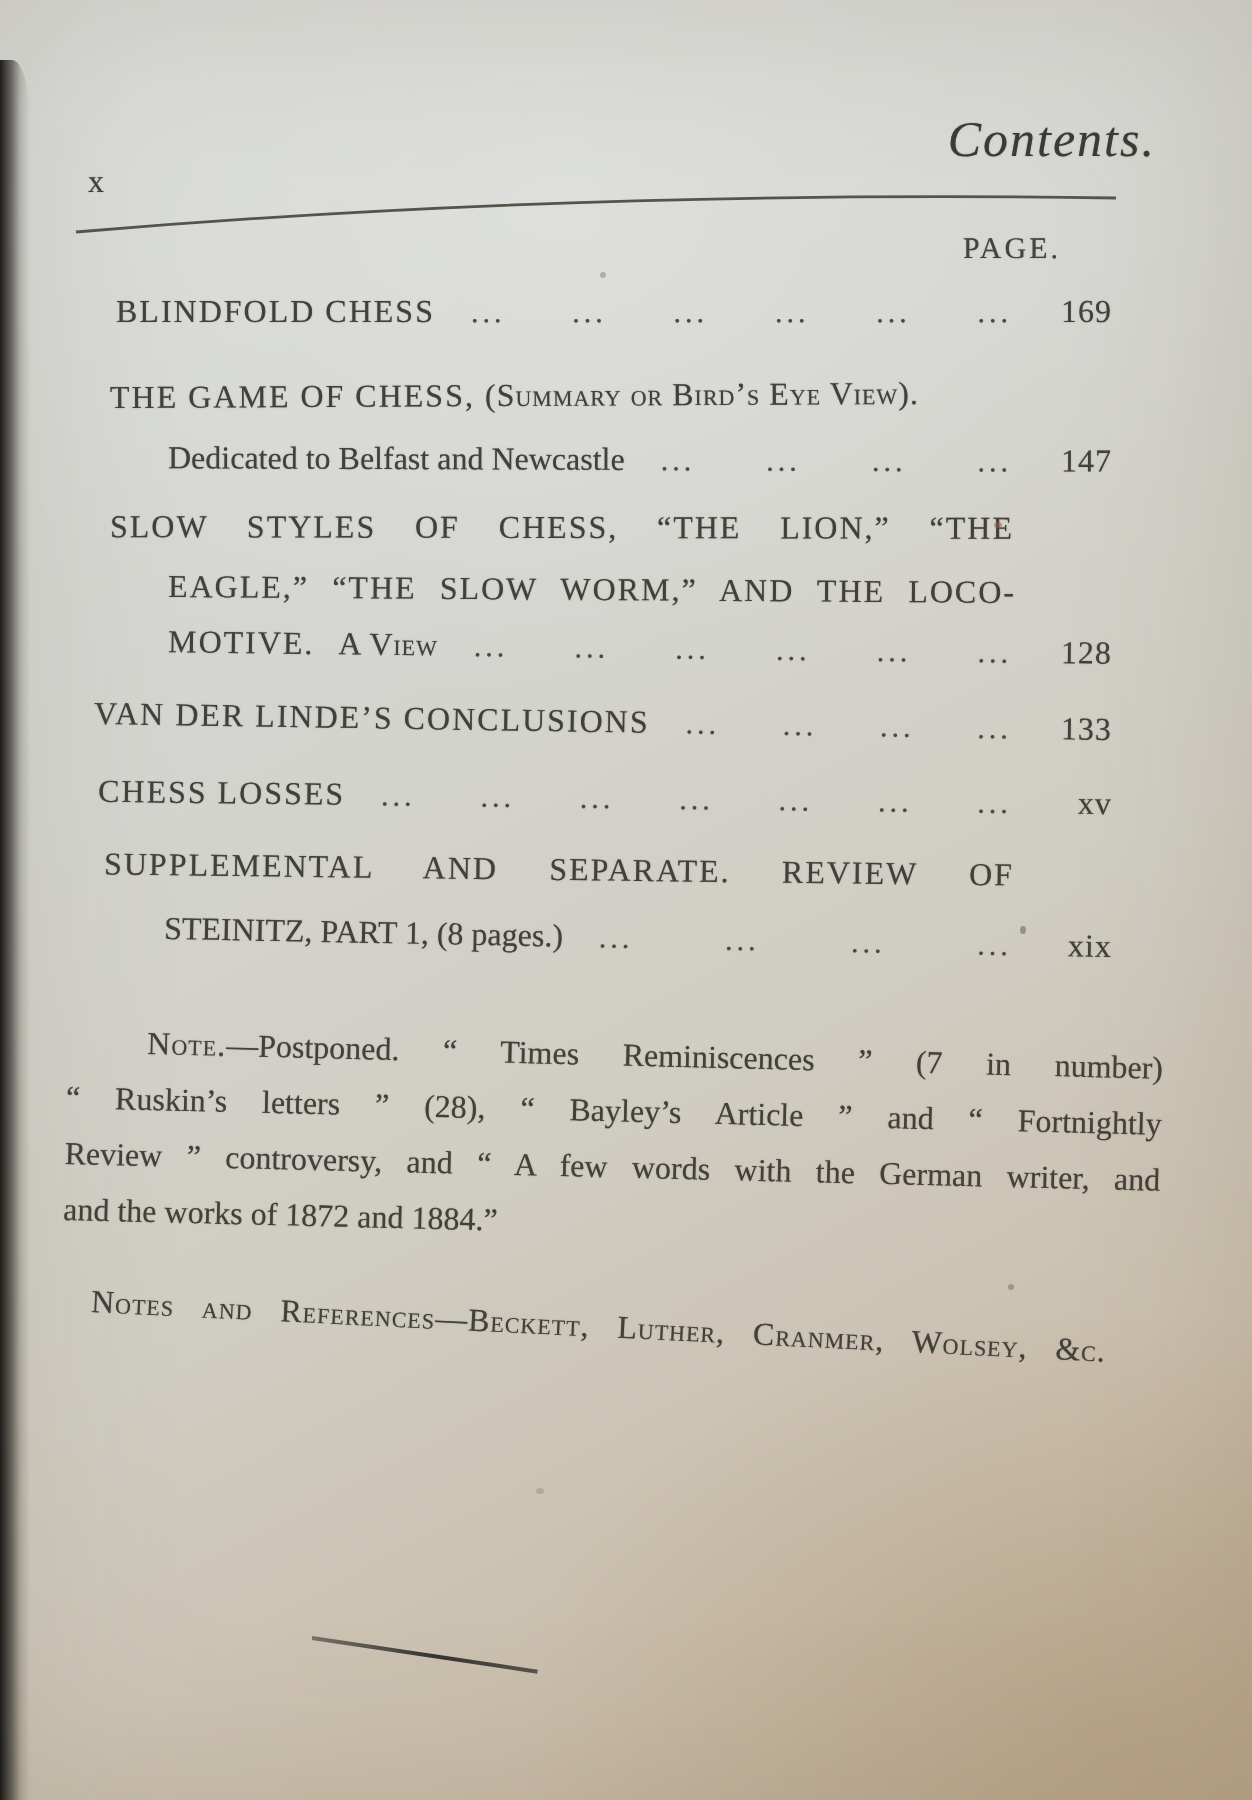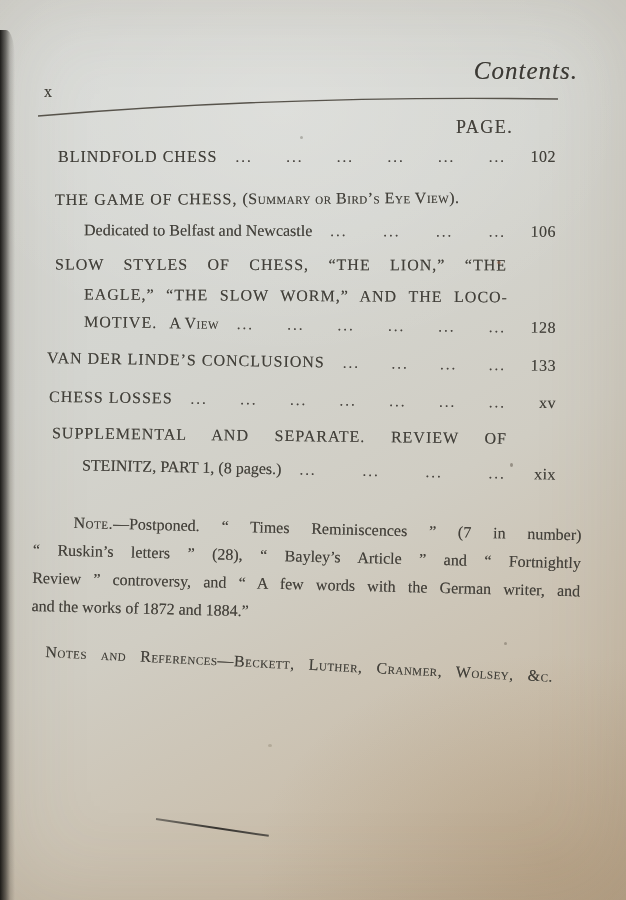--- a/index.html
+++ b/index.html
@@ -16,21 +16,21 @@
   
   #gutter{
     position:absolute;left:0;top:30px;width:15px;height:870px;
     background:linear-gradient(to right, rgba(14,13,11,.92) 0%, rgba(20,18,15,.55) 38%, rgba(40,36,30,.18) 68%, rgba(40,36,30,0) 100%);
     border-top-right-radius:60% 30px;
   }
   .abs{position:absolute;}
   #folio{left:44px;top:83px;font-size:16px;letter-spacing:1px;}
   #title{left:0;top:57px;width:578px;text-align:right;font-style:italic;font-size:25px;letter-spacing:1px;color:#3c3a35;}
   #rule{left:30px;top:88px;}
-  #pagecol{left:456px;top:117px;width:100px;text-align:left;font-size:18px;letter-spacing:1.5px;color:#45423c;}
+  #pagecol{left:456px;top:117px;width:100px;text-align:center;font-size:15px;letter-spacing:1.5px;color:#45423c;}
   .row{display:flex;align-items:baseline;line-height:20px;}
   .caps{font-size:16px;letter-spacing:1px;white-space:nowrap;}
   .sc{font-variant:small-caps;letter-spacing:.5px;}
   .roman{font-size:16px;white-space:nowrap;}
   .leader{flex:1;min-width:0;overflow:hidden;text-align:justify;text-align-last:justify;
           font-size:15px;letter-spacing:2px;color:#4a4641;padding:0 12px 0 18px;}
   .pgnum{min-width:38px;text-align:right;font-size:16px;letter-spacing:.5px;}
   .just{text-align:justify;text-align-last:justify;}
   .noteline{font-size:16px;line-height:28px;color:#43403a;}
   .speck{position:absolute;border-radius:50%;}
@@ -49,30 +49,30 @@
 
   <svg class="abs" id="rule" width="540" height="34">
     <path d="M 8 28 Q 255 7 528 11" fill="none" stroke="#57534b" stroke-width="1.4"></path>
   </svg>
 
   <div class="abs txt" id="pagecol">PAGE.</div>
 
   <div class="abs row txt" style="left:58px;top:147px;width:498px;align-items:flex-end;">
     <span class="caps">BLINDFOLD CHESS</span>
     <span class="leader">... ... ... ... ... ...</span>
-    <span class="pgnum">102</span>
+    <span class="pgnum">169</span>
   </div>
 
   <div class="abs txt" style="left:55px;top:190px;transform:rotate(-0.3deg);">
     <span class="caps">THE GAME OF CHESS, </span><span class="caps sc">(Summary or Bird’s Eye View).</span>
   </div>
   <div class="abs row txt" style="left:84px;top:221px;width:472px;transform:rotate(0.2deg);">
     <span class="roman">Dedicated to Belfast and Newcastle</span>
     <span class="leader">... ... ... ...</span>
-    <span class="pgnum">106</span>
+    <span class="pgnum">147</span>
   </div>
 
   <div class="abs caps just txt" style="left:55px;top:256px;width:452px;white-space:normal;transform:rotate(0.1deg);">SLOW STYLES OF CHESS, “THE LION,” “THE</div>
   <div class="abs caps just txt" style="left:84px;top:287px;width:424px;white-space:normal;transform:rotate(0.4deg);">EAGLE,” “THE SLOW WORM,” AND THE LOCO-</div>
   <div class="abs row txt" style="left:84px;top:315px;width:472px;transform:rotate(0.7deg);">
     <span class="caps">MOTIVE.</span>
     <span class="caps sc" style="margin-left:12px;">A View</span>
     <span class="leader">... ... ... ... ... ...</span>
     <span class="pgnum">128</span>
   </div>

